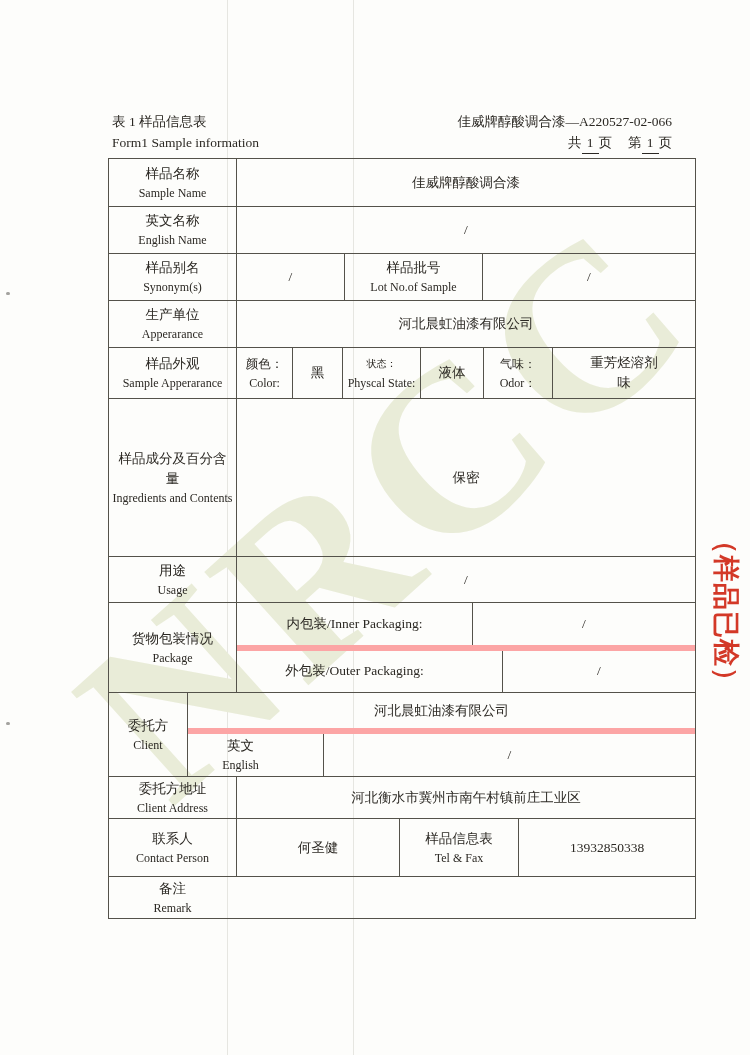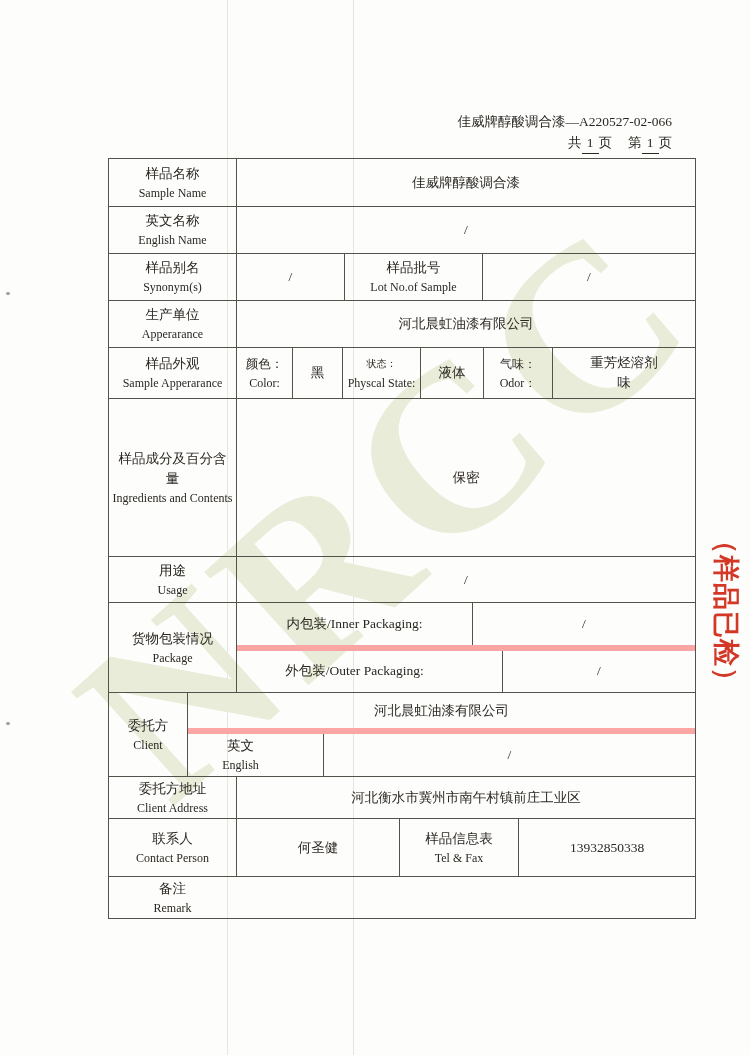--- a/index.html
+++ b/index.html
@@ -71,20 +71,24 @@
   <div class="streak" style="left:353px;"></div>
   <div class="speck" style="left:6px;top:292px;"></div>
   <div class="speck" style="left:6px;top:722px;"></div>
 
   <div class="watermark">NRCC</div>
 
   <div class="stamp">
     <span class="stamp-inner">（样品已检）</span>
   </div>
 
+  <div class="hdr-left">
+    <div>表 1  样品信息表</div>
+    <div>Form1 Sample information</div>
+  </div>
 
   <div class="hdr-right">
     <div>佳威牌醇酸调合漆—A220527-02-066</div>
     <div>
       <span>共</span><span class="pg-num">1</span><span>页</span><span class="pg-group2">第</span><span class="pg-num">1</span><span>页</span>
     </div>
   </div>
 
   <div class="tbl">
 

